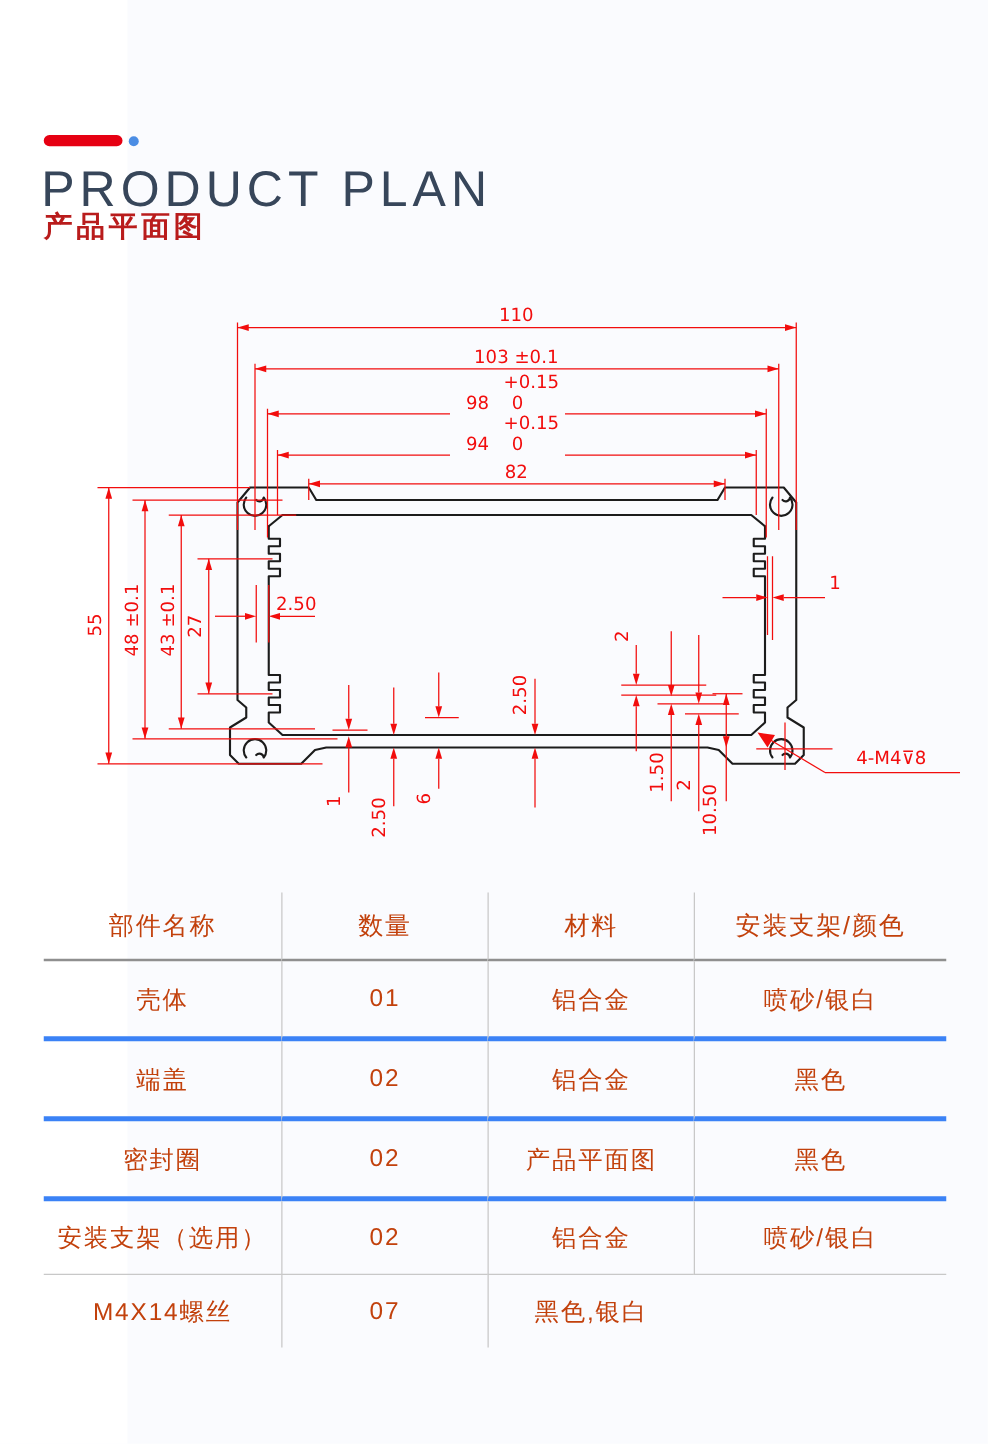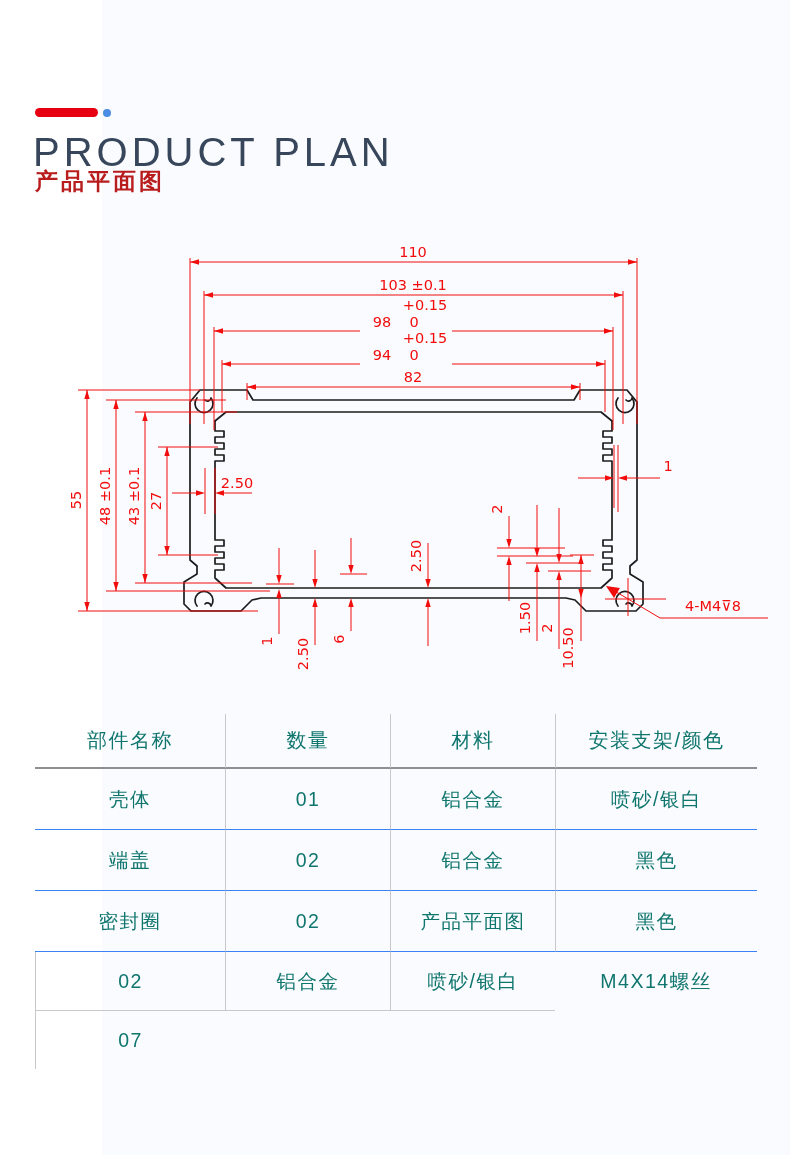--- a/index.html
+++ b/index.html
@@ -22,24 +22,24 @@
     font-size:23px;letter-spacing:3px;color:#b91c1c;font-weight:600;white-space:nowrap;
   }
   
   #drawing{position:absolute;left:0;top:230px;}
   .dim-text{font-family:"DejaVu Sans", sans-serif;font-size:14.5px;}
   
   .parts{position:absolute;left:35px;top:714px;width:722px;
     display:grid;grid-template-columns:190px 165px 165px 202px;}
   .cell{
     display:flex;align-items:center;justify-content:center;
-    font-size:19.5px;color:#0f766e;letter-spacing:1.5px;white-space:nowrap;
+    font-size:19.5px;color:#c2410c;letter-spacing:1.5px;white-space:nowrap;
   }
   .cell.hd{height:53px;border-bottom:2px solid #8f8f8f;font-size:20px;}
-  .cell.r1,.cell.r2,.cell.r3{height:60px;border-bottom:1px solid #3b82f6;}
+  .cell.r1,.cell.r2,.cell.r3{height:60px;border-bottom:4px solid #3b82f6;}
   .cell.r4{height:58px;border-bottom:1px solid #c8c8c8;}
   .cell.r5{height:58px;}
   .cell.csep{border-left:1px solid #c8c8c8;}
 </style>
 </head>
 <body>
 
 <div class="bg-tint"></div>
 
 <div class="hdr">
@@ -231,19 +231,21 @@
   <div class="cell r2">端盖</div>
   <div class="cell r2 csep">02</div>
   <div class="cell r2 csep">铝合金</div>
   <div class="cell r2 csep">黑色</div>
 
   <div class="cell r3">密封圈</div>
   <div class="cell r3 csep">02</div>
   <div class="cell r3 csep">产品平面图</div>
   <div class="cell r3 csep">黑色</div>
 
+  <div class="cell r4">安装支架（选用）</div>
   <div class="cell r4 csep">02</div>
   <div class="cell r4 csep">铝合金</div>
   <div class="cell r4 csep">喷砂/银白</div>
 
   <div class="cell r5">M4X14螺丝</div>
   <div class="cell r5 csep">07</div>
+  <div class="cell r5 csep">黑色,银白</div>
 </div>
 
 </body></html>

